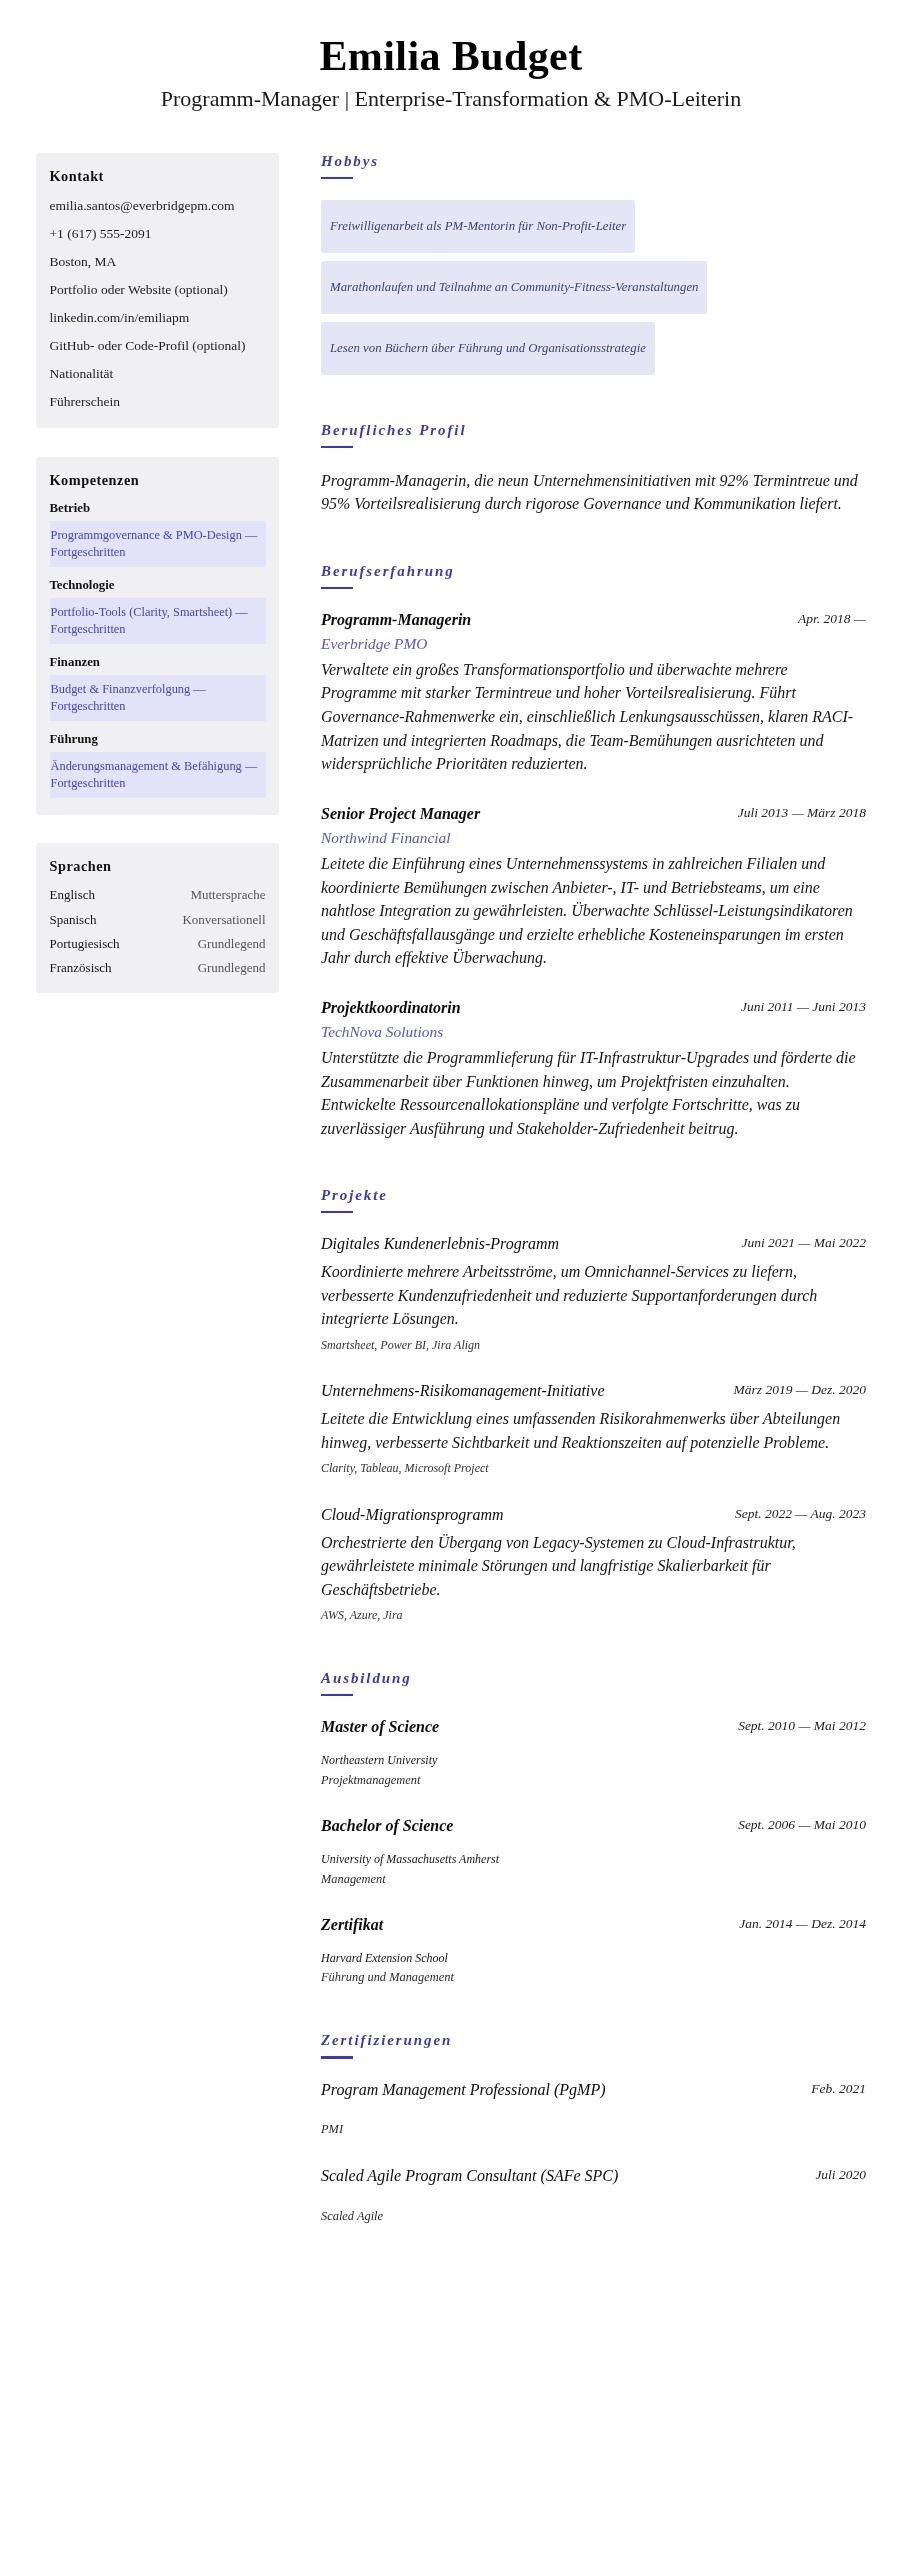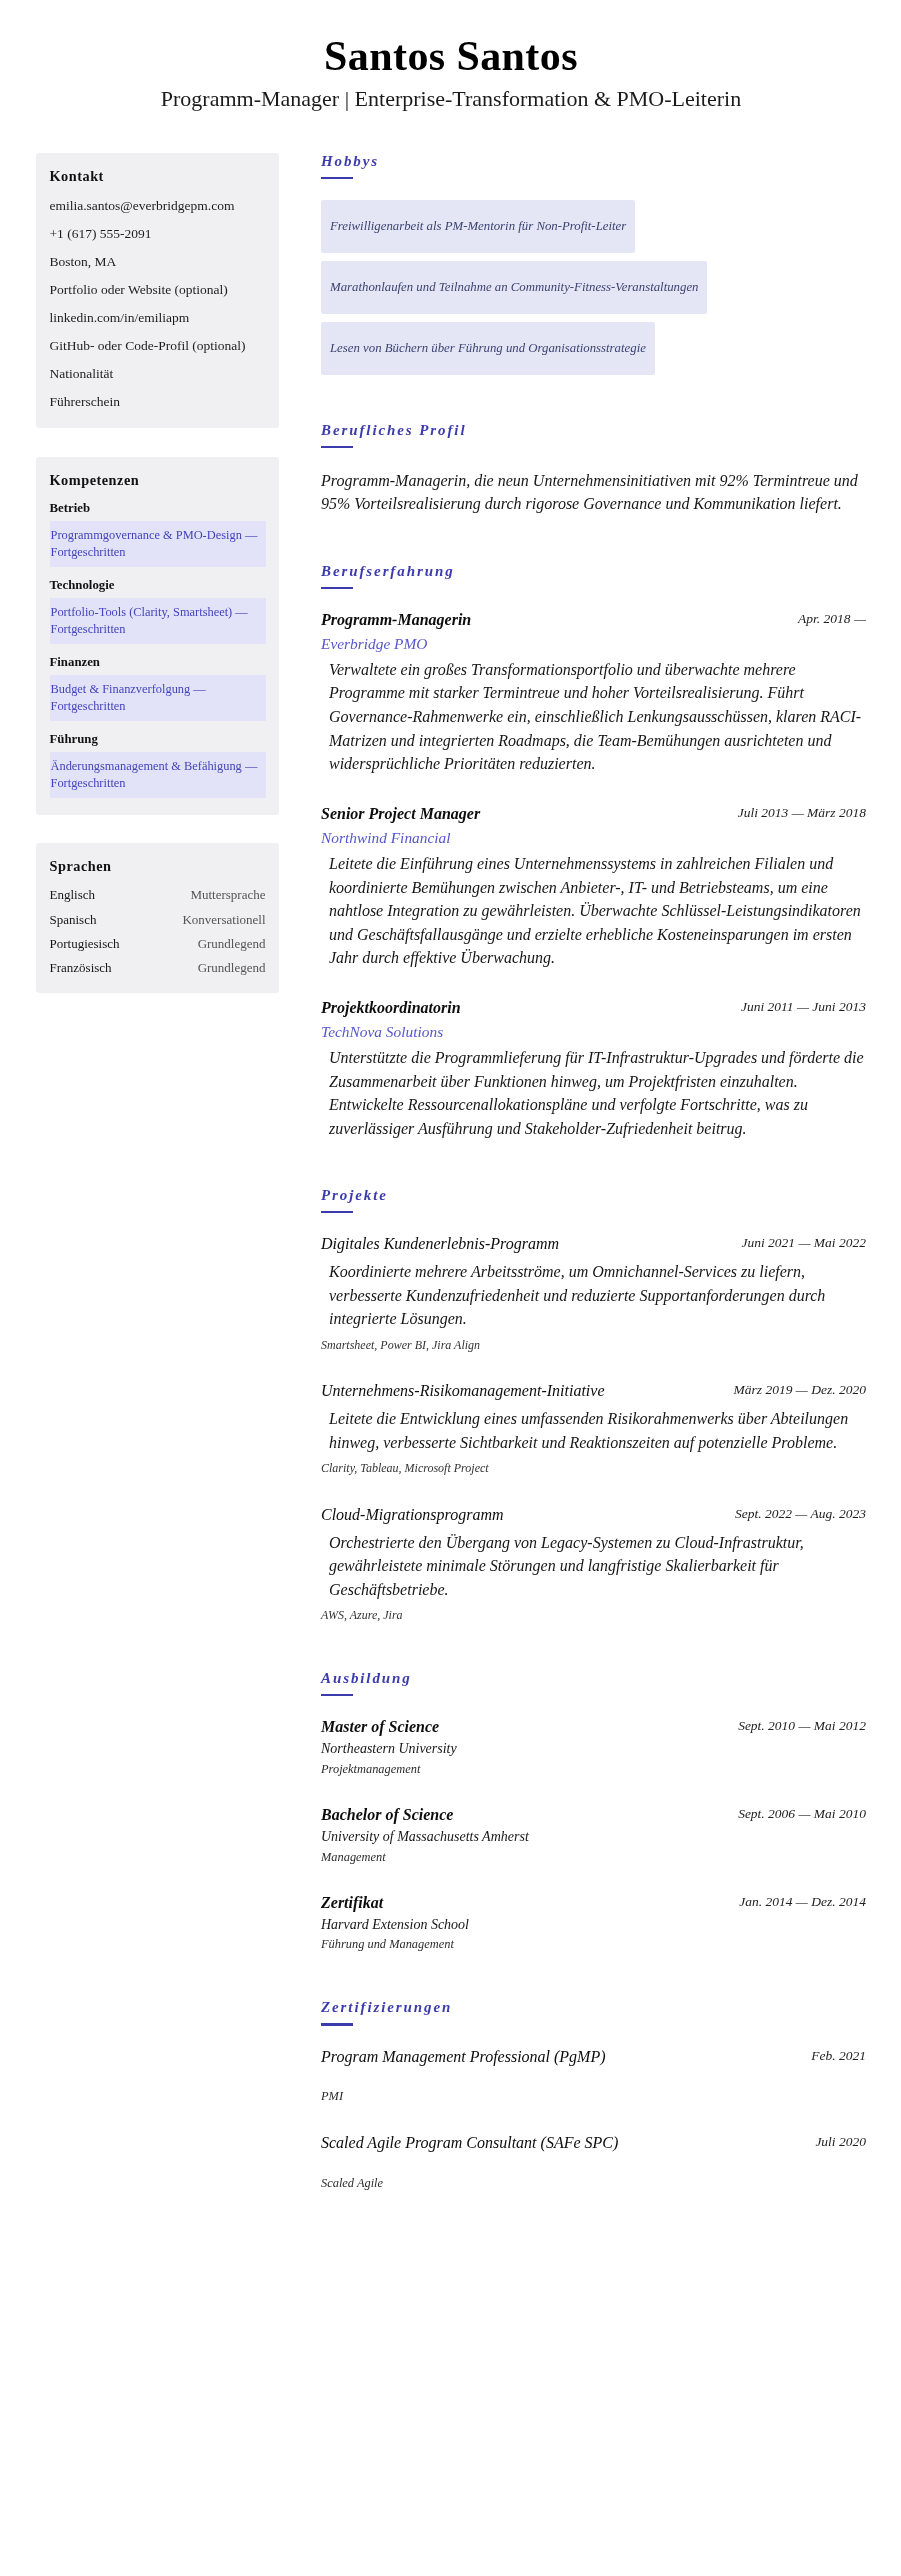--- a/index.html
+++ b/index.html
@@ -56,33 +56,33 @@
 
   .profile-text { font-size: 16px; line-height: 1.47; color: #161616; }
 
   .entry + .entry { margin-top: 28.6px; }
   .entry-row { display: flex; justify-content: space-between; align-items: flex-start; gap: 18px; }
   .entry-title { font-size: 16px; font-weight: 700; line-height: 1.3; color: #0d0d0d; }
   .project .entry-title { font-weight: 400; font-size: 16px; max-width: 301px; }
   .cert .entry-title { font-weight: 400; font-size: 16px; }
   .entry-dates { font-size: 13.5px; color: #222; text-align: right; line-height: 1.35; flex: 0 0 auto; max-width: 139px; }
   .entry-company { font-size: 15.4px; color: #5656cd; margin-top: 3.8px; }
-  .entry-desc { font-size: 16px; line-height: 1.47; margin-top: 5.3px; color: #161616; margin-left: 8px; }
+  .entry-desc { font-size: 16px; line-height: 1.47; margin-top: 5.3px; color: #161616; }
   .entry-tech { font-size: 12px; color: #333; margin-top: 6.8px; }
-  .edu-school { font-size: 14px; margin-top: 3px; color: #161616; }
+  .edu-school { font-size: 12px; margin-top: 15px; color: #161616; }
   .edu-field { font-size: 12.4px; color: #2c2c2c; margin-top: 4.5px; }
   .cert-issuer { font-size: 12.4px; color: #2c2c2c; margin-top: 22px; }
 </style>
 </head>
 <body>
 
 <div class="page">
 
   <div class="header">
-    <div class="name">Santos Santos</div>
+    <div class="name">Emilia Budget</div>
     <div class="subtitle">Programm-Manager | Enterprise-Transformation &amp; PMO-Leiterin</div>
   </div>
 
   <div class="columns">
 
     <div class="sidebar">
 
       <div class="side-box">
         <div class="side-title">Kontakt</div>
         <div class="contact-item">emilia.santos@everbridgepm.com</div>

